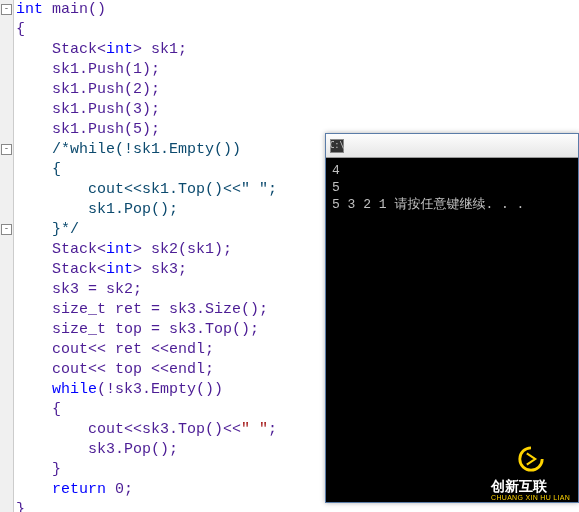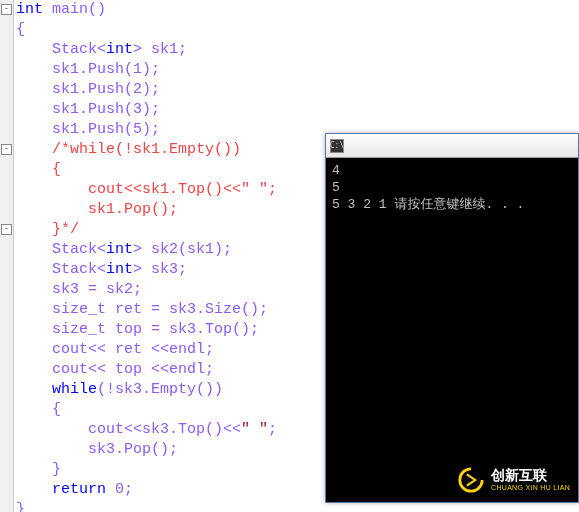--- a/index.html
+++ b/index.html
@@ -41,23 +41,23 @@
     }
     .code-lines {
       position: absolute;
       left: 16px;
       top: 0;
       white-space: pre;
       line-height: 20px;
     }
     .kw { color: #0000ff; }
     .type { color: #0000ff; }
-    .comment { color: #ef4444; }
+    .comment { color: #0c4a6e; }
     .string { color: #a31515; }
-    .plain { color: #8b5cf6; }
+    .plain { color: #4c1d95; }
     .console-window {
       position: absolute;
       left: 325px;
       top: 133px;
       width: 254px;
       height: 370px;
       border: 1px solid #5a7ca8;
       box-shadow: 0 0 5px rgba(0,0,0,0.3);
       background: #000;
     }
@@ -89,26 +89,27 @@
       padding: 4px 6px;
       font-family: 'SimSun', 'Courier New', monospace;
       font-size: 13px;
       color: #c0c0c0;
       line-height: 17px;
       white-space: pre;
     }
     .logo-watermark {
       position: absolute;
       right: 8px;
-      bottom: 8px;
+      bottom: 0;
       color: #ffd400;
       font-family: 'Microsoft YaHei', sans-serif;
       display: flex;
       align-items: center;
       gap: 6px;
+      flex-direction: column;
     }
     .logo-mark {
       width: 28px;
       height: 28px;
       position: relative;
     }
     .logo-mark svg { width: 100%; height: 100%; }
     .logo-text {
       display: flex;
       flex-direction: column;

